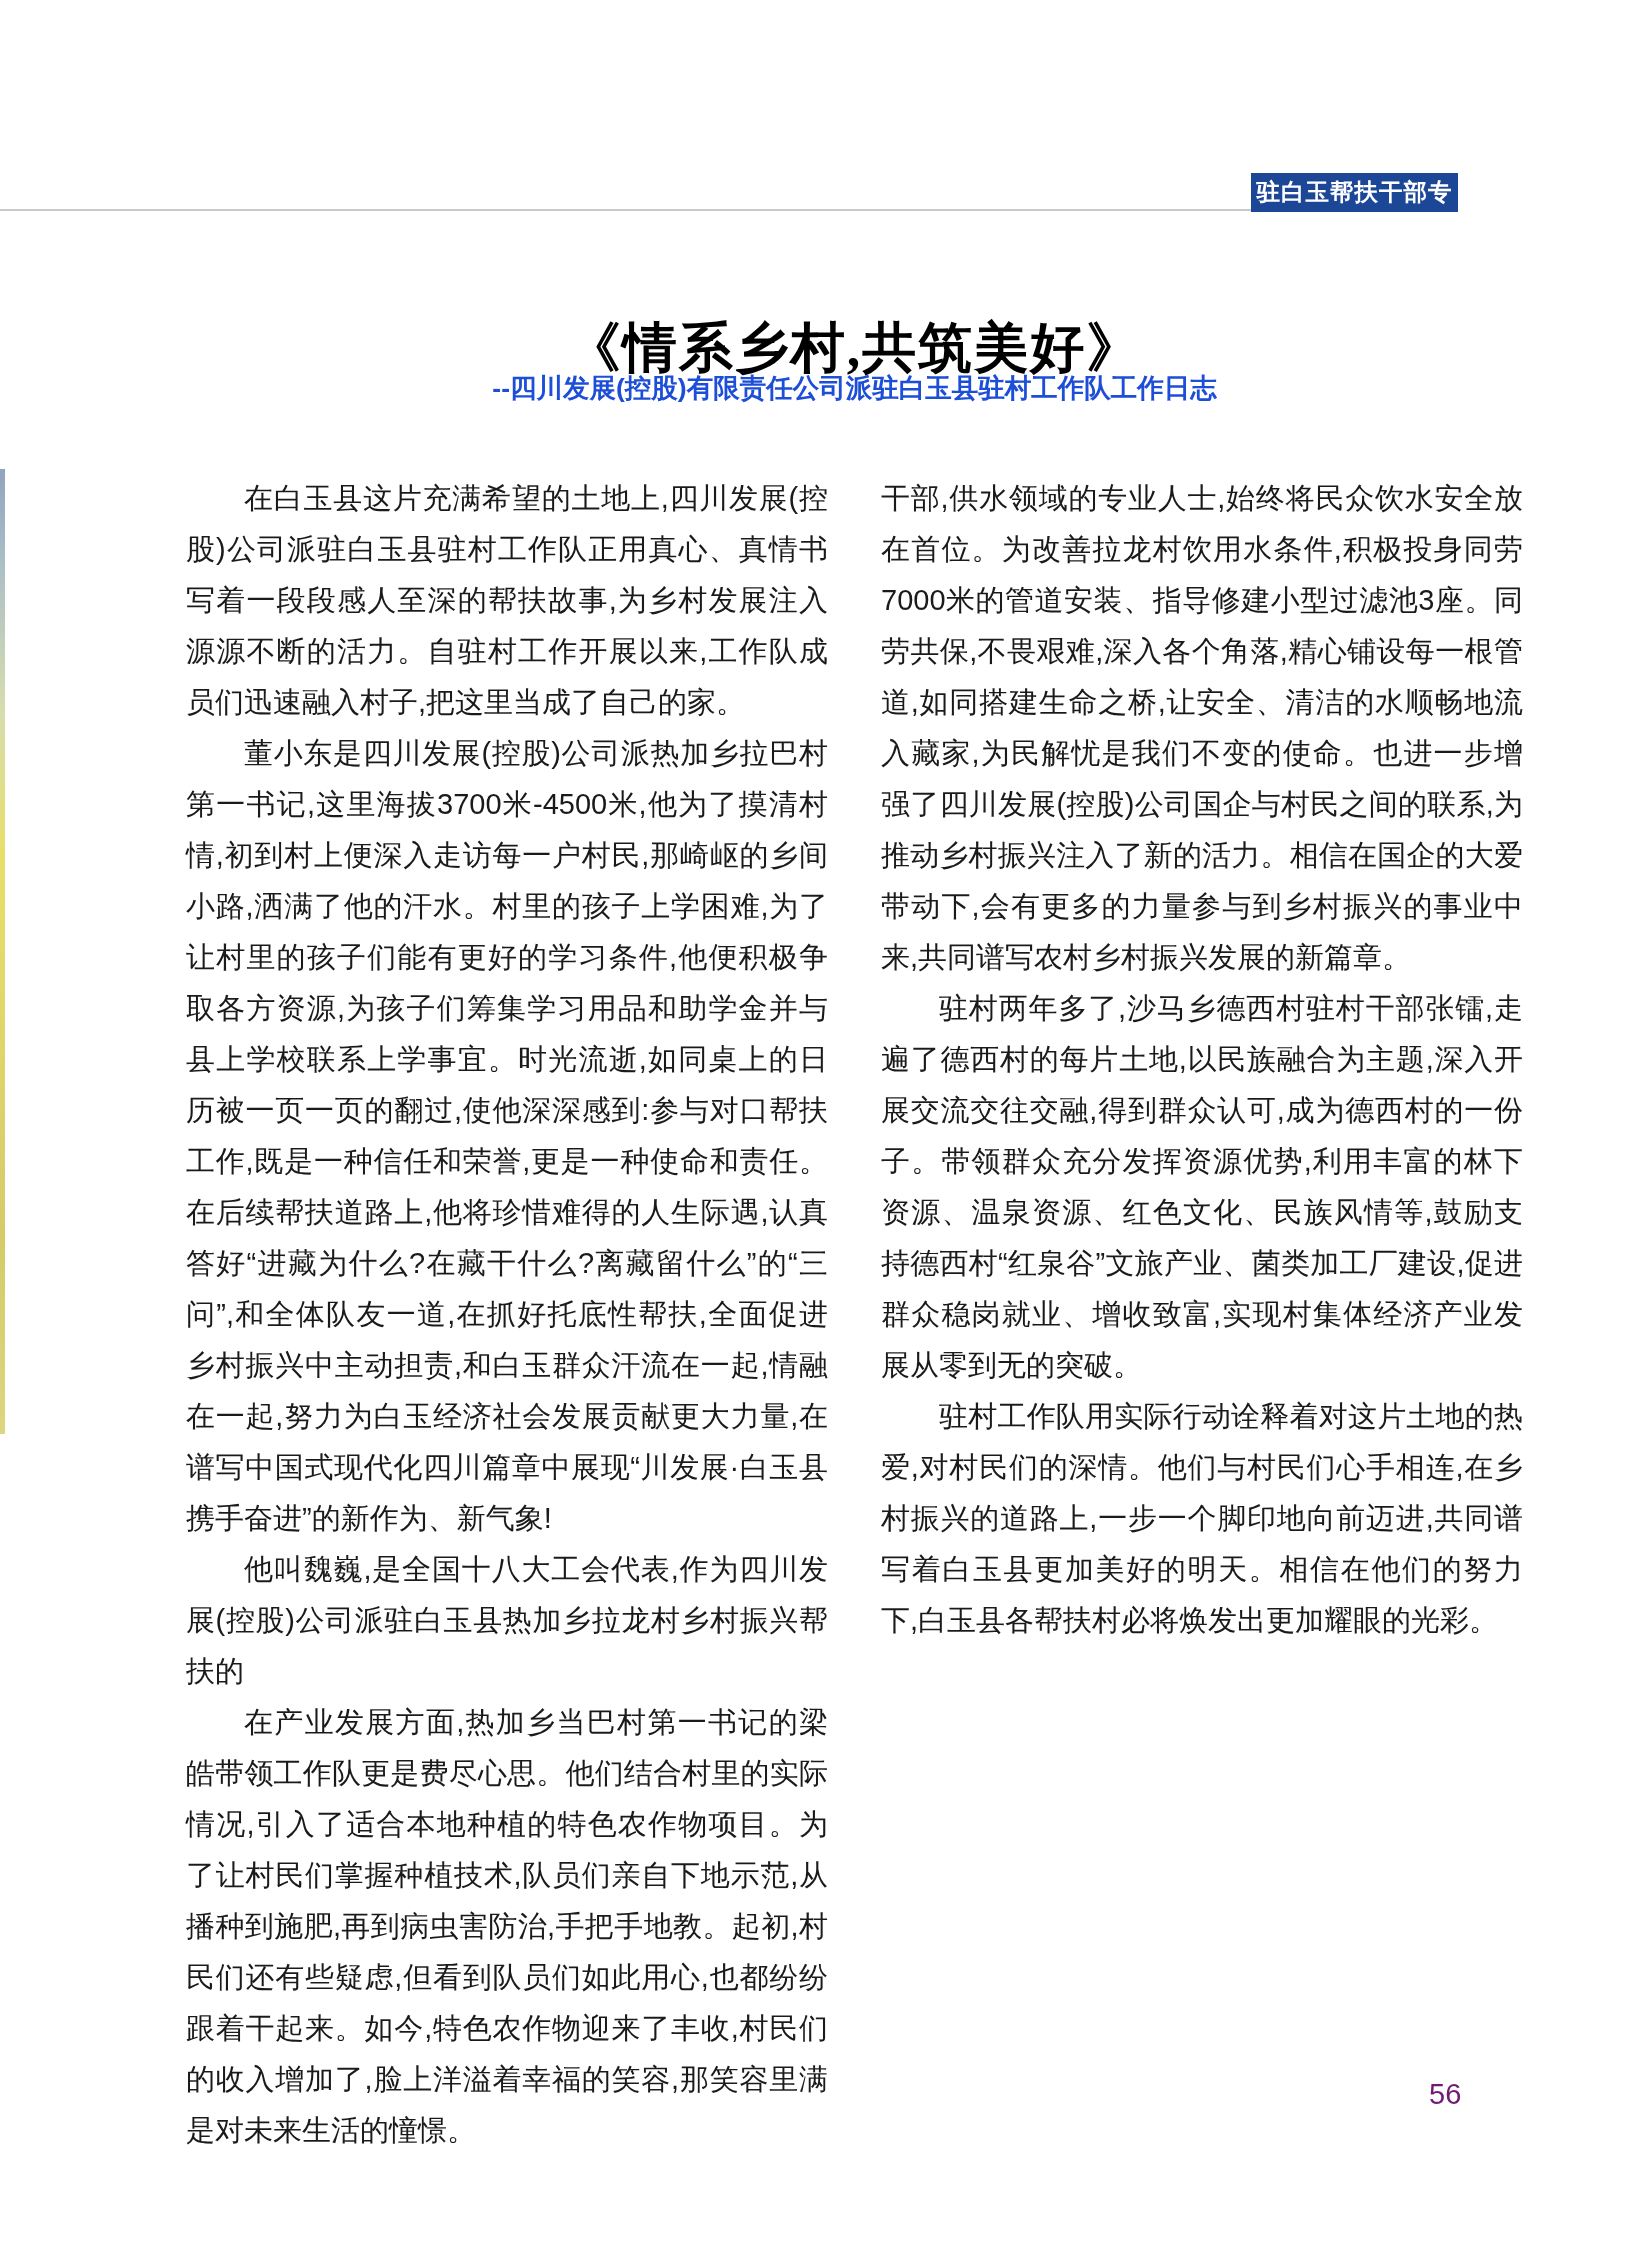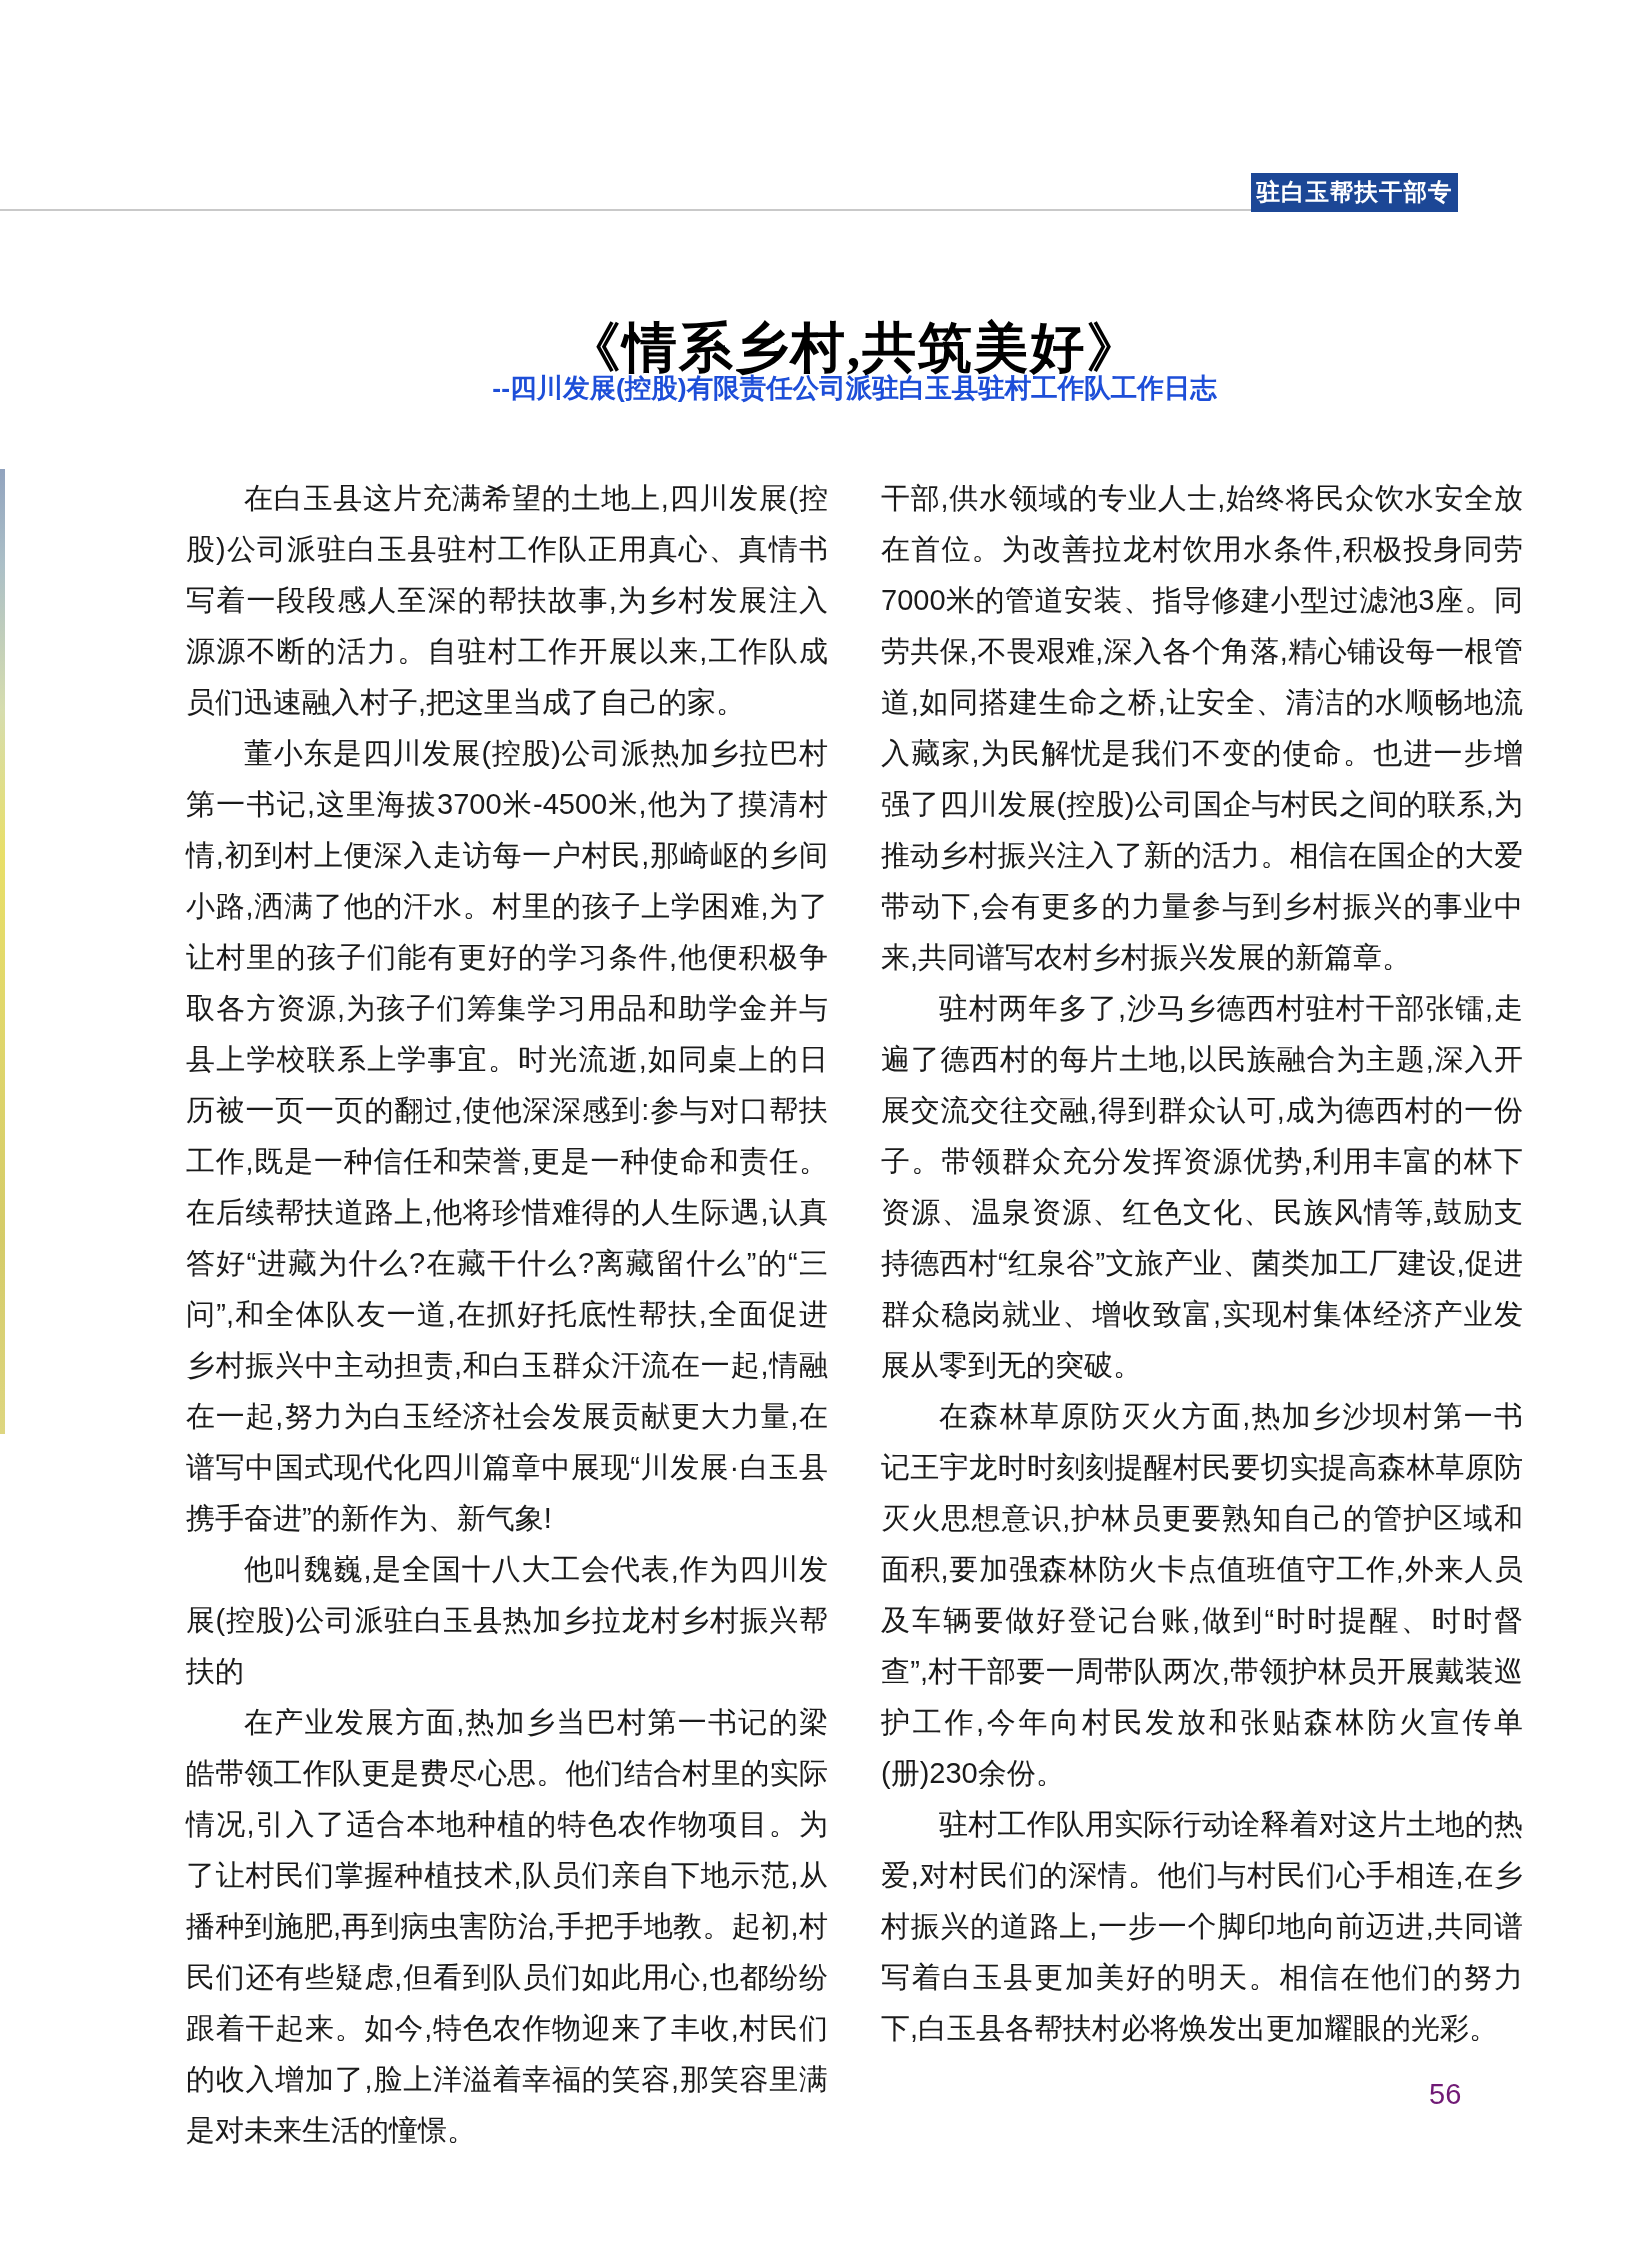--- a/index.html
+++ b/index.html
@@ -120,19 +120,18 @@
 <div class="article">
   <div class="col">
       <p class="para">在白玉县这片充满希望的土地上,四川发展(控股)公司派驻白玉县驻村工作队正用真心、真情书写着一段段感人至深的帮扶故事,为乡村发展注入源源不断的活力。自驻村工作开展以来,工作队成员们迅速融入村子,把这里当成了自己的家。</p>
       <p class="para">董小东是四川发展(控股)公司派热加乡拉巴村第一书记,这里海拔3700米-4500米,他为了摸清村情,初到村上便深入走访每一户村民,那崎岖的乡间小路,洒满了他的汗水。村里的孩子上学困难,为了让村里的孩子们能有更好的学习条件,他便积极争取各方资源,为孩子们筹集学习用品和助学金并与县上学校联系上学事宜。时光流逝,如同桌上的日历被一页一页的翻过,使他深深感到:参与对口帮扶工作,既是一种信任和荣誉,更是一种使命和责任。在后续帮扶道路上,他将珍惜难得的人生际遇,认真答好“进藏为什么?在藏干什么?离藏留什么”的“三问”,和全体队友一道,在抓好托底性帮扶,全面促进乡村振兴中主动担责,和白玉群众汗流在一起,情融在一起,努力为白玉经济社会发展贡献更大力量,在谱写中国式现代化四川篇章中展现“川发展·白玉县携手奋进”的新作为、新气象!</p>
       <p class="para">他叫魏巍,是全国十八大工会代表,作为四川发展(控股)公司派驻白玉县热加乡拉龙村乡村振兴帮扶的</p>
       <p class="para">在产业发展方面,热加乡当巴村第一书记的梁皓带领工作队更是费尽心思。他们结合村里的实际情况,引入了适合本地种植的特色农作物项目。为了让村民们掌握种植技术,队员们亲自下地示范,从播种到施肥,再到病虫害防治,手把手地教。起初,村民们还有些疑虑,但看到队员们如此用心,也都纷纷跟着干起来。如今,特色农作物迎来了丰收,村民们的收入增加了,脸上洋溢着幸福的笑容,那笑容里满是对未来生活的憧憬。</p>
     </div>
   <div class="col">
       <p class="para no-indent">干部,供水领域的专业人士,始终将民众饮水安全放在首位。为改善拉龙村饮用水条件,积极投身同劳7000米的管道安装、指导修建小型过滤池3座。同劳共保,不畏艰难,深入各个角落,精心铺设每一根管道,如同搭建生命之桥,让安全、清洁的水顺畅地流入藏家,为民解忧是我们不变的使命。也进一步增强了四川发展(控股)公司国企与村民之间的联系,为推动乡村振兴注入了新的活力。相信在国企的大爱带动下,会有更多的力量参与到乡村振兴的事业中来,共同谱写农村乡村振兴发展的新篇章。</p>
       <p class="para">驻村两年多了,沙马乡德西村驻村干部张镭,走遍了德西村的每片土地,以民族融合为主题,深入开展交流交往交融,得到群众认可,成为德西村的一份子。带领群众充分发挥资源优势,利用丰富的林下资源、温泉资源、红色文化、民族风情等,鼓励支持德西村“红泉谷”文旅产业、菌类加工厂建设,促进群众稳岗就业、增收致富,实现村集体经济产业发展从零到无的突破。</p>
-      <p class="para">在森林草原防灭火方面,热加乡沙坝村第一书记王宇龙时时刻刻提醒村民要切实提高森林草原防灭火思想意识,护林员更要熟知自己的管护区域和面积,要加强森林防火卡点值班值守工作,外来人员及车辆要做好登记台账,做到“时时提醒、时时督查”,村干部要一周带队两次,带领护林员开展戴装巡护工作,今年向村民发放和张贴森林防火宣传单(册)230余份。</p>
       <p class="para">驻村工作队用实际行动诠释着对这片土地的热爱,对村民们的深情。他们与村民们心手相连,在乡村振兴的道路上,一步一个脚印地向前迈进,共同谱写着白玉县更加美好的明天。相信在他们的努力下,白玉县各帮扶村必将焕发出更加耀眼的光彩。</p>
     </div>
 </div>
 
 <div class="page-number">56</div>
 
 
 </body></html>

